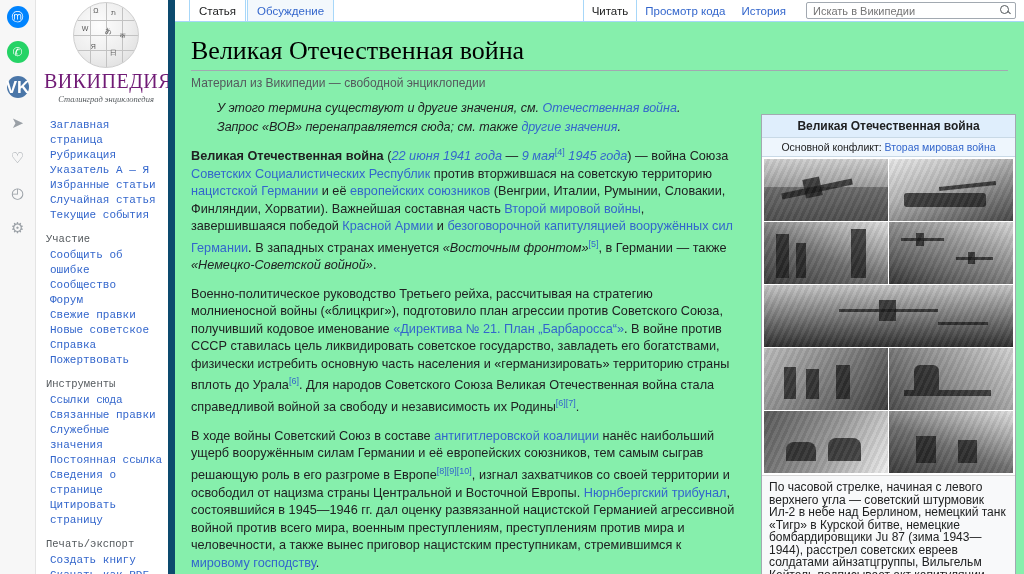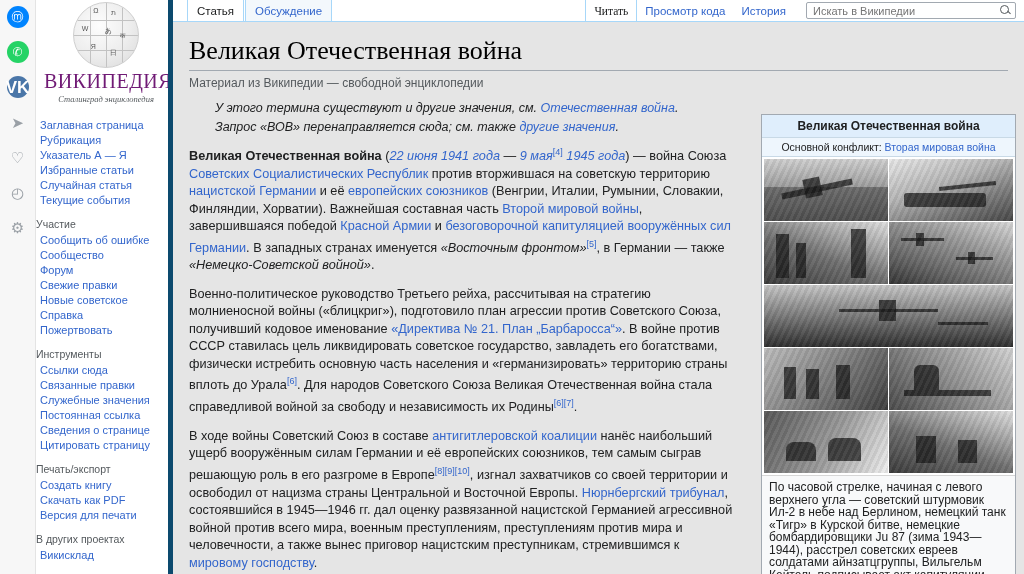--- a/index.html
+++ b/index.html
@@ -82,41 +82,41 @@
     margin-top: 2px;
     text-align: right;
   }
   .wordsub {
     font-family: "Liberation Serif", serif;
     font-size: 8.5px;
     font-style: italic;
     color: #54595d;
     margin-top: 1px;
   }
-  .side-block { margin: 10px 0 0 0; }
+  .side-block { margin: 10px 0 0 10px; font-family: Liberation Mono, monospace; }
   .side-head {
     font-size: 10.5px;
     color: #54595d;
     margin-bottom: 3px;
     font-weight: normal;
   }
   .side-link {
     display: block;
     color: #3366cc;
     text-decoration: none;
     line-height: 15px;
     font-size: 11px;
     padding-left: 4px;
   }
 
   
   .content {
     flex: 1 1 auto;
-    border-left: 5px solid #0c4a6e;
-    background: #e5e5e5;
+    border-left: 7px solid #0c4a6e;
+    background: #86efac;
     position: relative;
     overflow: hidden;
   }
   .tabbar {
     height: 22px;
     border-bottom: 1px solid #a7d7f9;
     position: relative;
     background: #fff;
   }
   .ltabs { position: absolute; left: 14px; top: 0; display: flex; gap: 1px; }
@@ -134,21 +134,21 @@
   }
   .tab.sel { background: #fff; color: #202122; border-color: #a7d7f9; }
   .tab.alt { background: #f3f8fc; }
   .rtab {
     font-size: 11.5px;
     color: #3366cc;
     padding: 4px 8px 3px 8px;
     cursor: pointer;
     line-height: 14px;
   }
-  .rtab.sel { color: #202122; border: 1px solid #a7d7f9; border-top: none; border-bottom: none; background:#fff;font-family:Liberation Serif, serif;}
+  .rtab.sel { color: #202122; border: 1px solid #a7d7f9; border-top: none; border-bottom: none; background:#fff;}
   .searchbox {
     width: 210px; height: 17px;
     border: 1px solid #a2a9b1;
     border-radius: 2px;
     display: flex; align-items: center;
     padding: 0 4px;
     background: #fff;
   }
   .searchbox input {
     border: none; outline: none;

